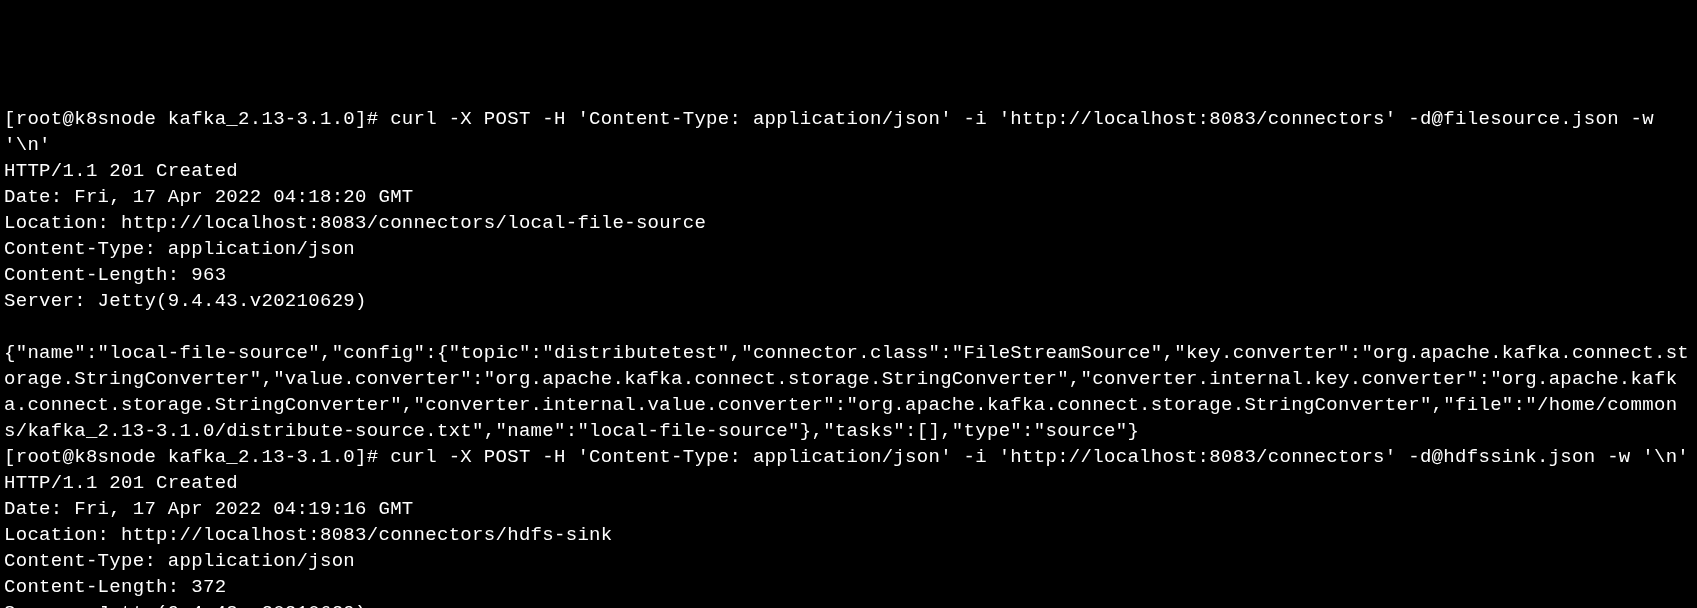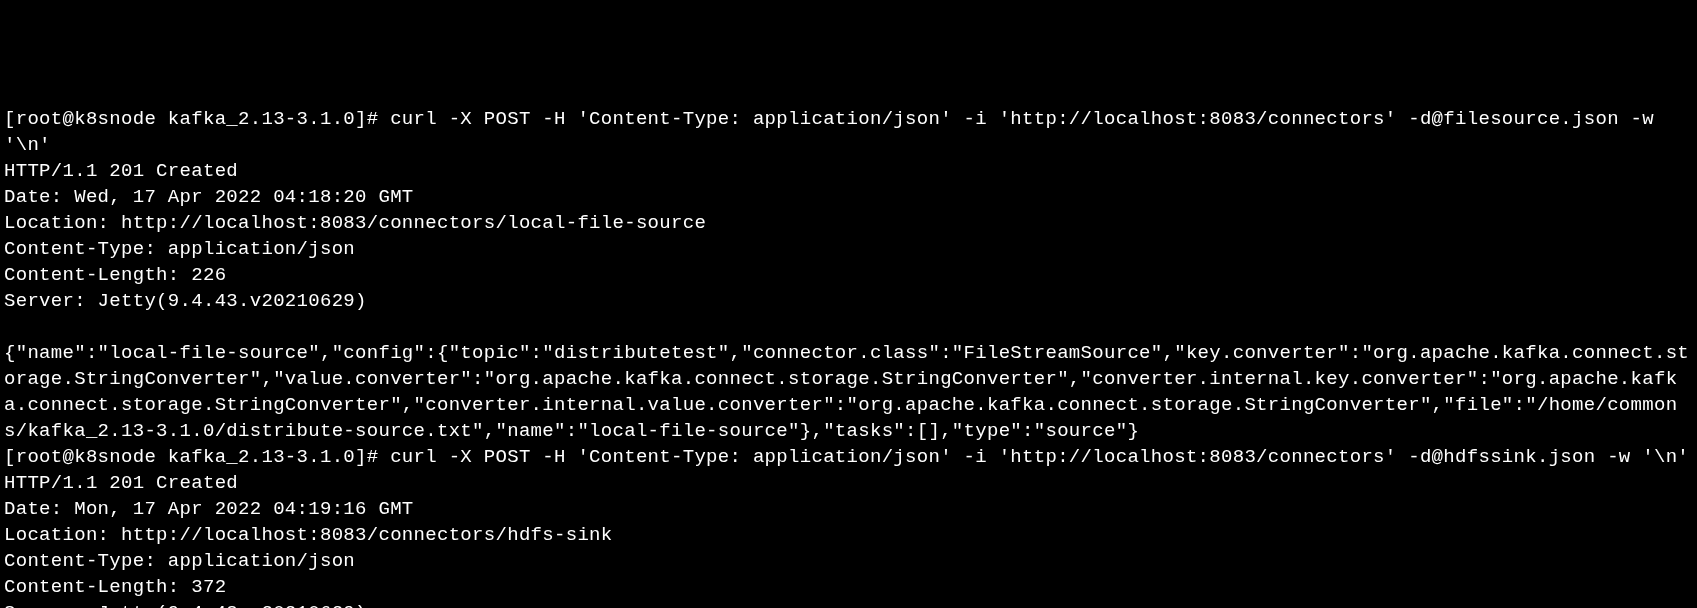--- a/index.html
+++ b/index.html
@@ -26,30 +26,30 @@
       word-break: break-all;
     }
   </style>
 </head>
 <body>
 
 
 
 <div class="terminal"><span>[root@k8snode kafka_2.13-3.1.0]# curl -X POST -H 'Content-Type: application/json' -i 'http://localhost:8083/connectors' -d@filesource.json -w '\n'</span>
 <span>HTTP/1.1 201 Created</span>
-<span>Date: Wed, 17 Apr 2022 04:18:20 GMT</span>
+<span>Date: Fri, 17 Apr 2022 04:18:20 GMT</span>
 <span>Location: http://localhost:8083/connectors/local-file-source</span>
 <span>Content-Type: application/json</span>
-<span>Content-Length: 226</span>
+<span>Content-Length: 963</span>
 <span>Server: Jetty(9.4.43.v20210629)</span>
 <span></span>
 <span>{"name":"local-file-source","config":{"topic":"distributetest","connector.class":"FileStreamSource","key.converter":"org.apache.kafka.connect.storage.StringConverter","value.converter":"org.apache.kafka.connect.storage.StringConverter","converter.internal.key.converter":"org.apache.kafka.connect.storage.StringConverter","converter.internal.value.converter":"org.apache.kafka.connect.storage.StringConverter","file":"/home/commons/kafka_2.13-3.1.0/distribute-source.txt","name":"local-file-source"},"tasks":[],"type":"source"}</span>
 <span>[root@k8snode kafka_2.13-3.1.0]# curl -X POST -H 'Content-Type: application/json' -i 'http://localhost:8083/connectors' -d@hdfssink.json -w '\n'</span>
 <span>HTTP/1.1 201 Created</span>
-<span>Date: Mon, 17 Apr 2022 04:19:16 GMT</span>
+<span>Date: Fri, 17 Apr 2022 04:19:16 GMT</span>
 <span>Location: http://localhost:8083/connectors/hdfs-sink</span>
 <span>Content-Type: application/json</span>
 <span>Content-Length: 372</span>
 <span>Server: Jetty(9.4.43.v20210629)</span>
 <span></span>
 </div>
 
 
 
 

